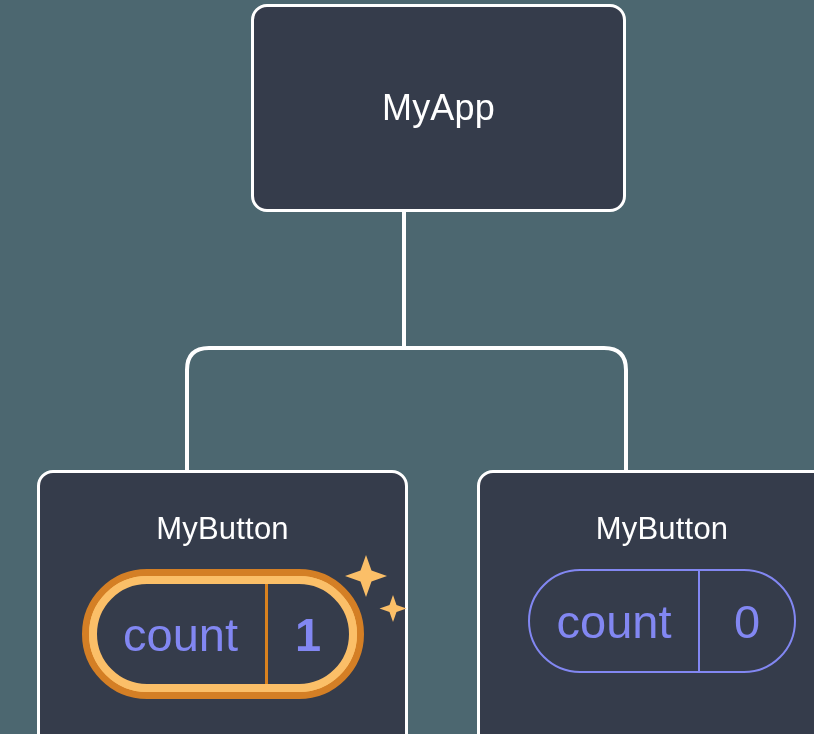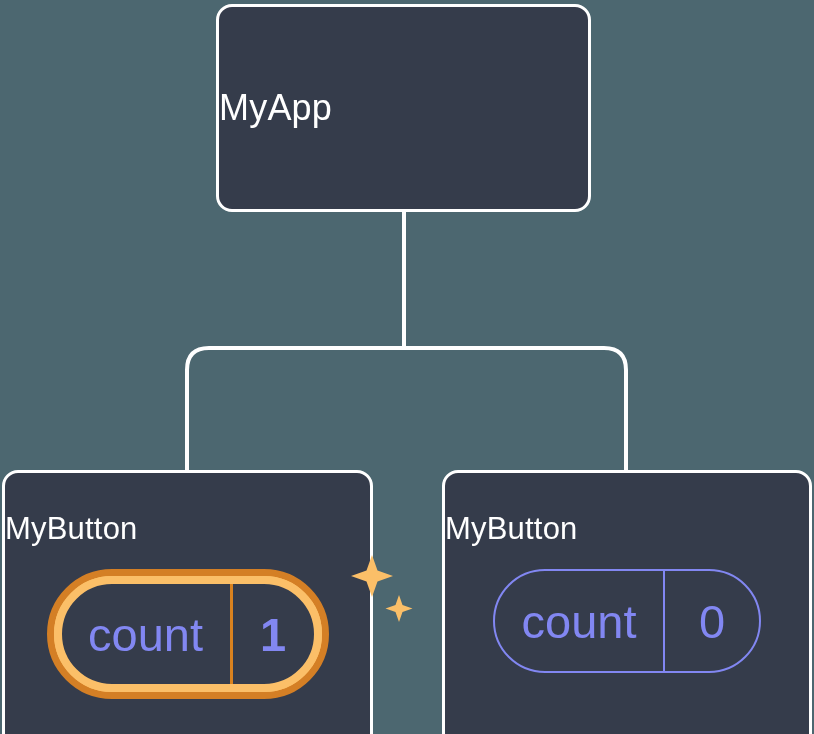--- a/index.html
+++ b/index.html
@@ -32,20 +32,22 @@
   
   .node {
     position: absolute;
     z-index: 2;
     box-sizing: border-box;
     background: #353c4b;
     border: 3px solid #ffffff;
     border-radius: 16px;
     display: flex;
     flex-direction: column;
+    align-items: center;
+    margin-left: 35px;
   }
 
   .node-root {
     left: 216px;
     top: 4px;
     width: 375px;
     height: 208px;
     justify-content: center;
   }
 

